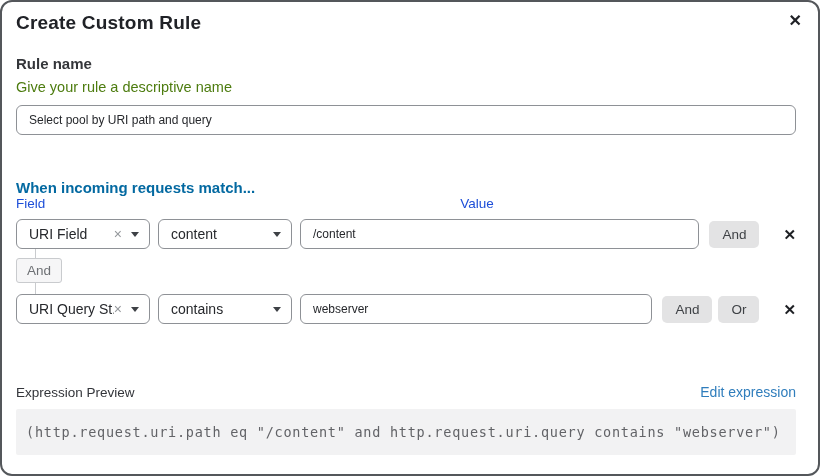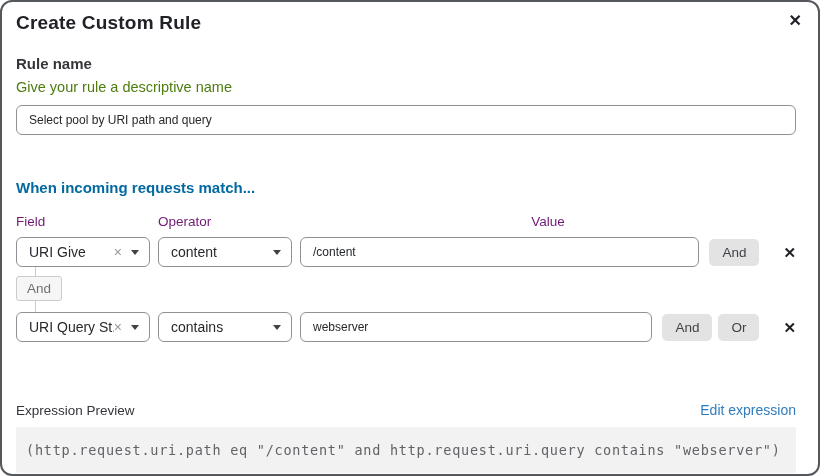--- a/index.html
+++ b/index.html
@@ -33,21 +33,21 @@
   .text-input {
     display: block; width: 100%; height: 30px;
     border: 1px solid #8e9196; border-radius: 6px;
     padding: 0 12px; font-size: 12px; color: #26282c;
     font-family: "Liberation Sans", sans-serif;
     background: #fff; outline: none;
   }
   .rule-name-input { margin-top: 10px; }
   
   .match-heading { margin-top: 44px; font-size: 15px; font-weight: bold; color: #0369a1; }
-  .col-labels { display: flex; margin-top: 18px; font-size: 13.5px; color: #701a75; }
+  .col-labels { display: flex; font-size: 13.5px; color: #1d4ed8; }
   .col-label-field { width: 142px; }
   .col-label-operator { width: 142px; }
   .col-label-value { flex: 1; text-align: center; }
   .cond-row { display: flex; align-items: center; margin-top: 8px; }
   .select-box {
     height: 30px; border: 1px solid #8e9196; border-radius: 6px;
     background: #fff; display: flex; align-items: center;
     padding: 0 10px 0 12px; cursor: pointer; font-size: 14px; color: #26282c;
   }
   .select-field { width: 134px; }
@@ -102,27 +102,26 @@
   </div>
 
   <div class="section-label rule-name-label">Rule name</div>
   <div class="helper-text">Give your rule a descriptive name</div>
   <input class="text-input rule-name-input" type="text" value="Select pool by URI path and query" style="">
 
   <div class="match-heading">When incoming requests match...</div>
 
   <div class="col-labels">
     <div class="col-label-field">Field</div>
-    <div class="col-label-operator">Operator</div>
     <div class="col-label-value">Value</div>
   </div>
 
   <div class="cond-row">
     <div class="select-box select-field">
-      <span class="select-text">URI Give</span>
+      <span class="select-text">URI Field</span>
       <span class="select-clear">×</span>
       <span class="caret"></span>
     </div>
     <div class="select-box select-operator">
       <span class="select-text">content</span>
       <span class="caret"></span>
     </div>
     <input class="text-input value-input" type="text" value="/content" style="">
     <button class="logic-btn">And</button>
     <button class="row-delete">✕</button>

